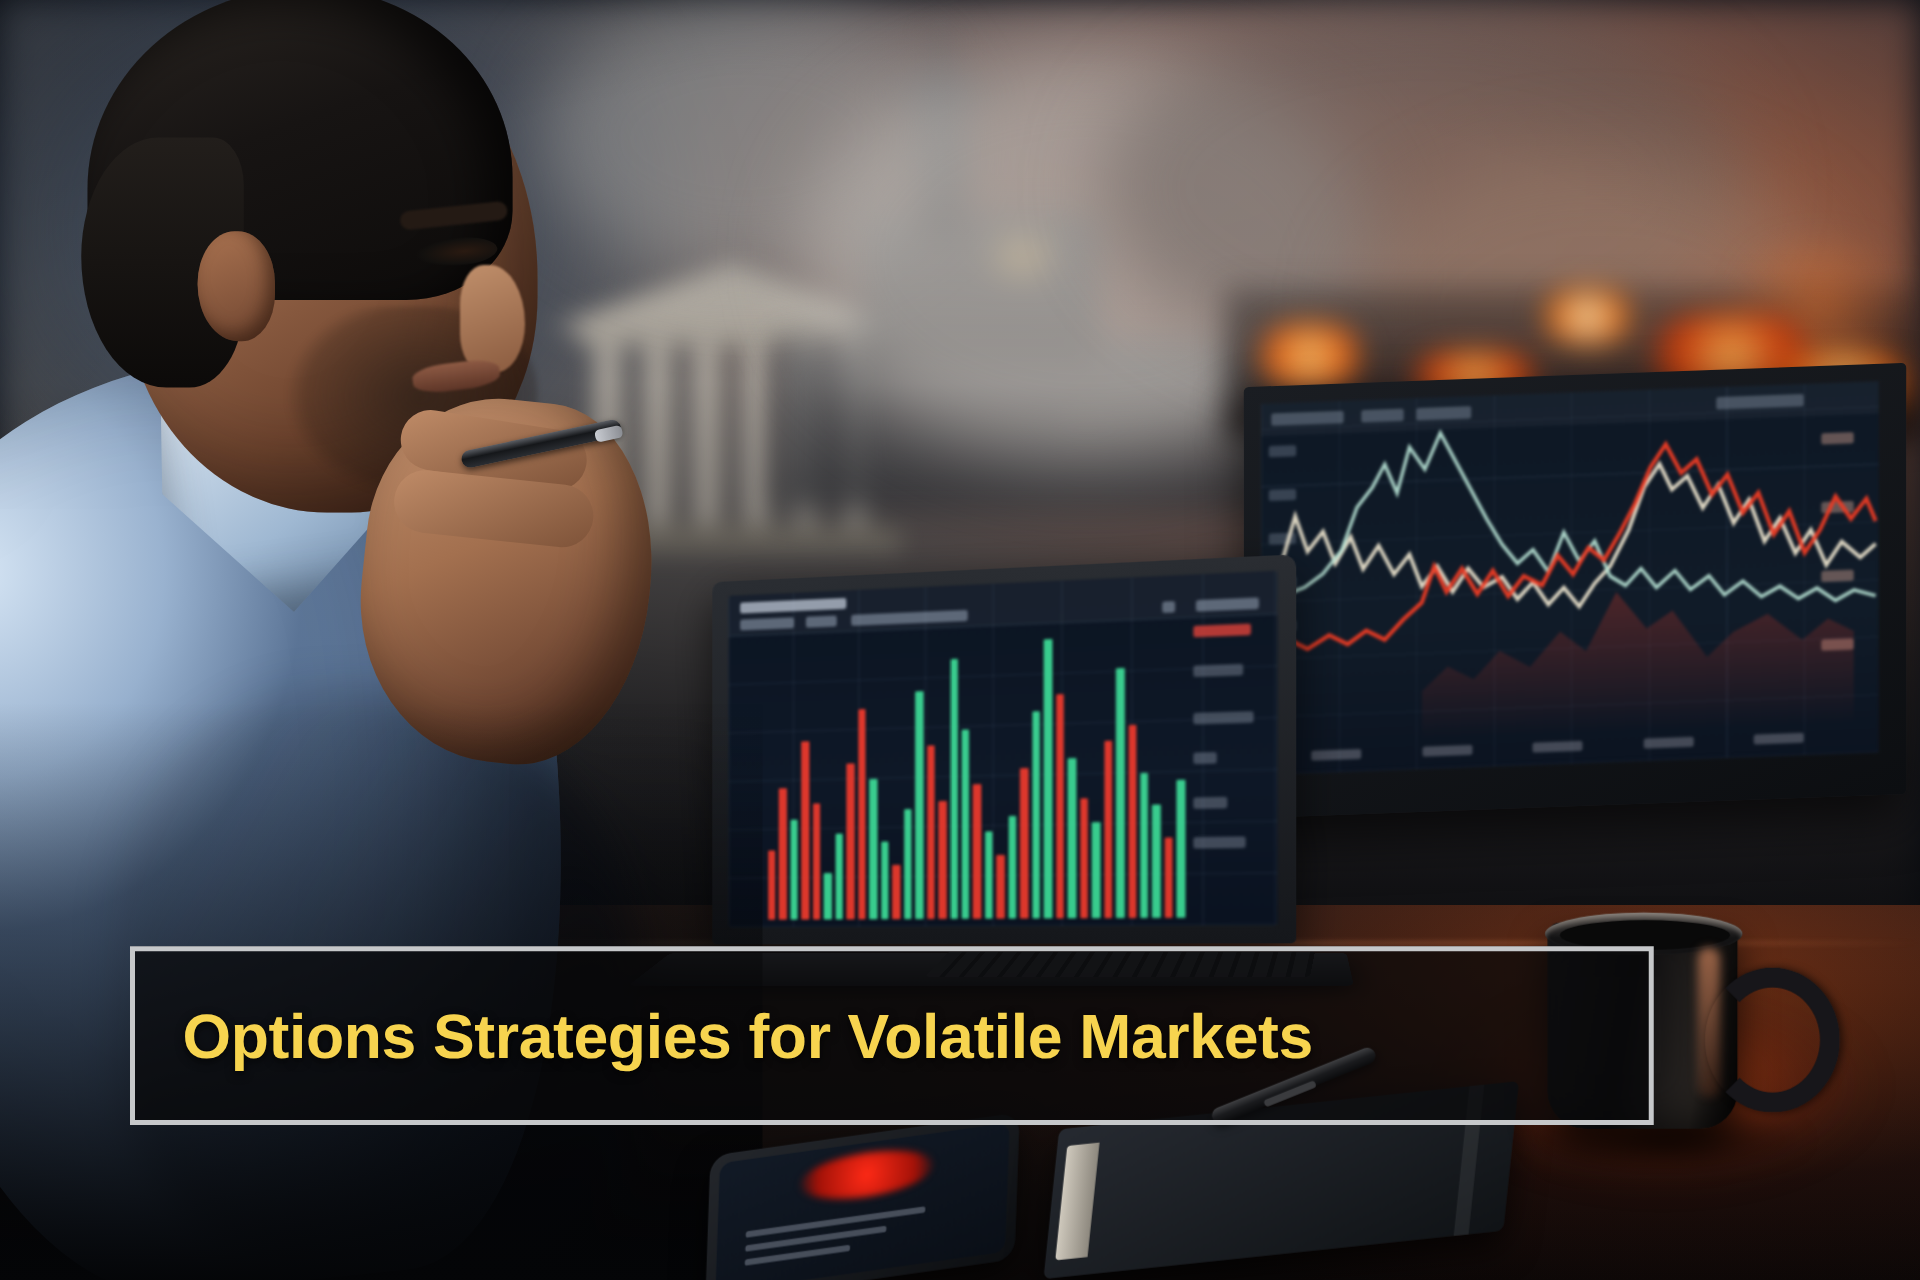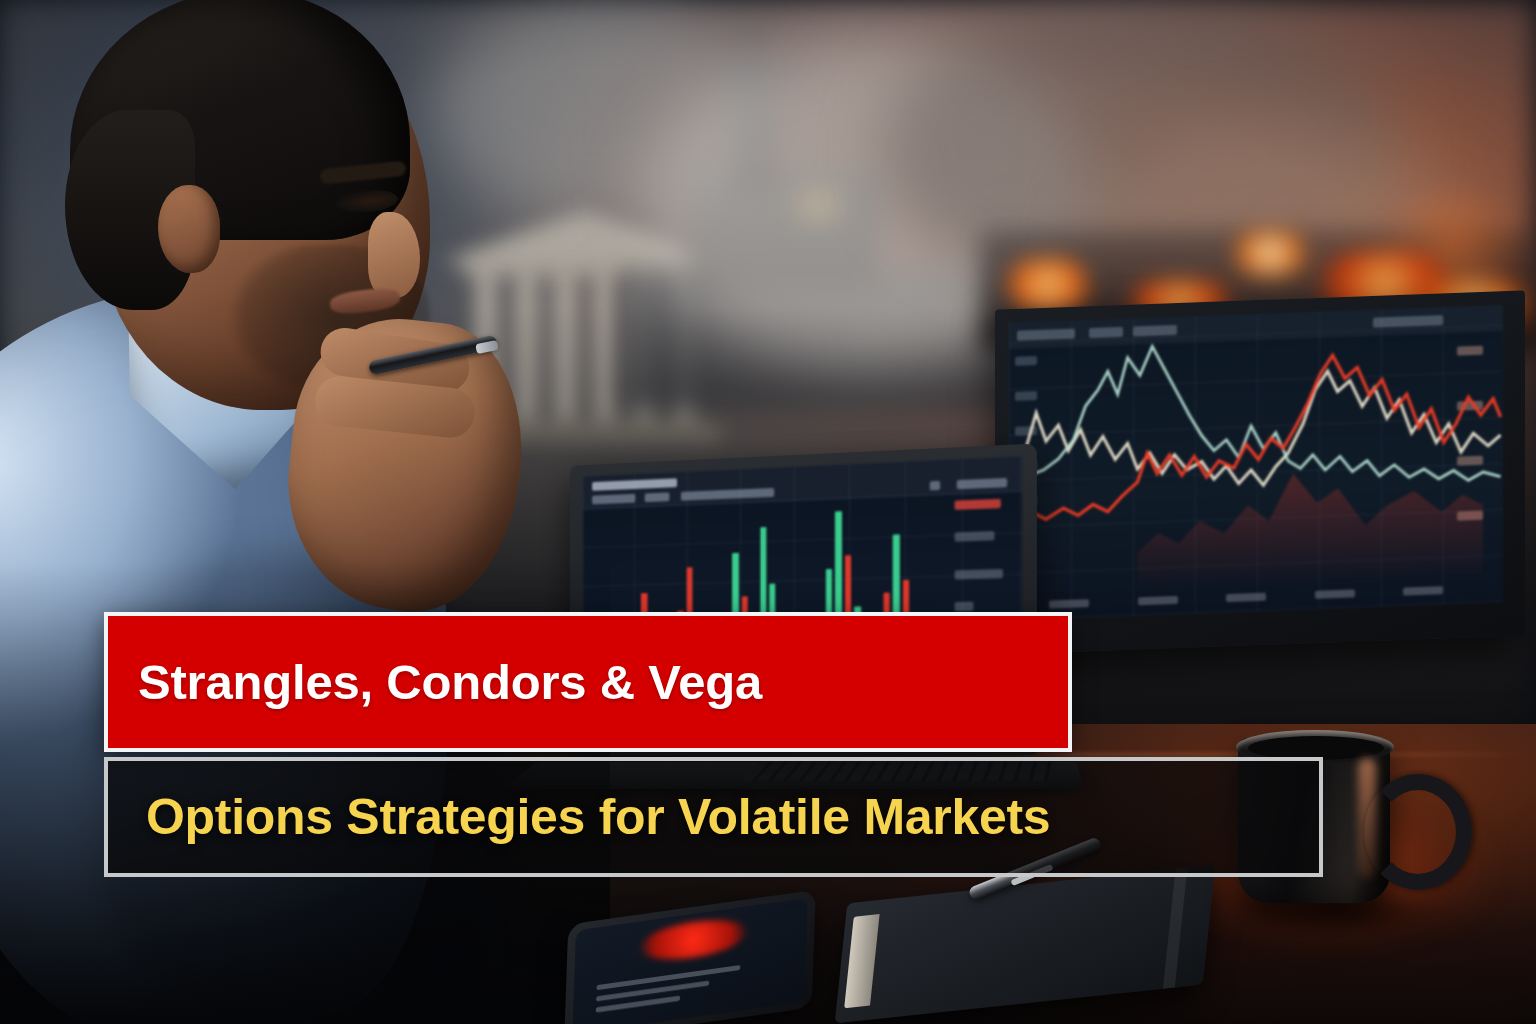--- a/index.html
+++ b/index.html
@@ -248,21 +248,21 @@
     background:#d40000;border:4px solid #f4f4f4;box-sizing:border-box;
     display:flex;align-items:center;
     box-shadow:0 6px 22px rgba(0,0,0,.45);
   }
   .title-band h1{
     margin:0;padding:0 0 0 30px;color:#ffffff;font-weight:bold;
     font-size:49px;letter-spacing:-.2px;line-height:1;
     text-shadow:0 2px 4px rgba(90,0,0,.45);
   }
   .sub-band{
-    position:absolute;left:104px;top:757px;width:1219px;height:120px;
+    position:absolute;left:104px;top:757px;width:1219px;height:143px;
     background:rgba(8,8,10,.72);border:4px solid #c6c8ca;box-sizing:border-box;
     display:flex;align-items:center;
   }
   .sub-band h2{
     margin:0;padding:0 0 0 38px;color:#f7d44f;font-weight:bold;
     font-size:50px;letter-spacing:-.3px;line-height:1;white-space:nowrap;
     text-shadow:0 3px 8px rgba(0,0,0,.75);
   }
 </style>
 </head>
@@ -468,21 +468,18 @@
 
   <div class="mug">
     <div class="mug-shadow"></div>
     <div class="mug-body"></div>
     <div class="mug-rim"></div>
     <div class="mug-inner"></div>
     <div class="mug-hl"></div>
     <div class="mug-handle"></div>
   </div>
 
-  <div class="title-band">
-    <h1>Strangles, Condors &amp; Vega</h1>
-  </div>
 
   <div class="sub-band">
     <h2>Options Strategies for Volatile Markets</h2>
   </div>
 
 </div>
 
 </body></html>

